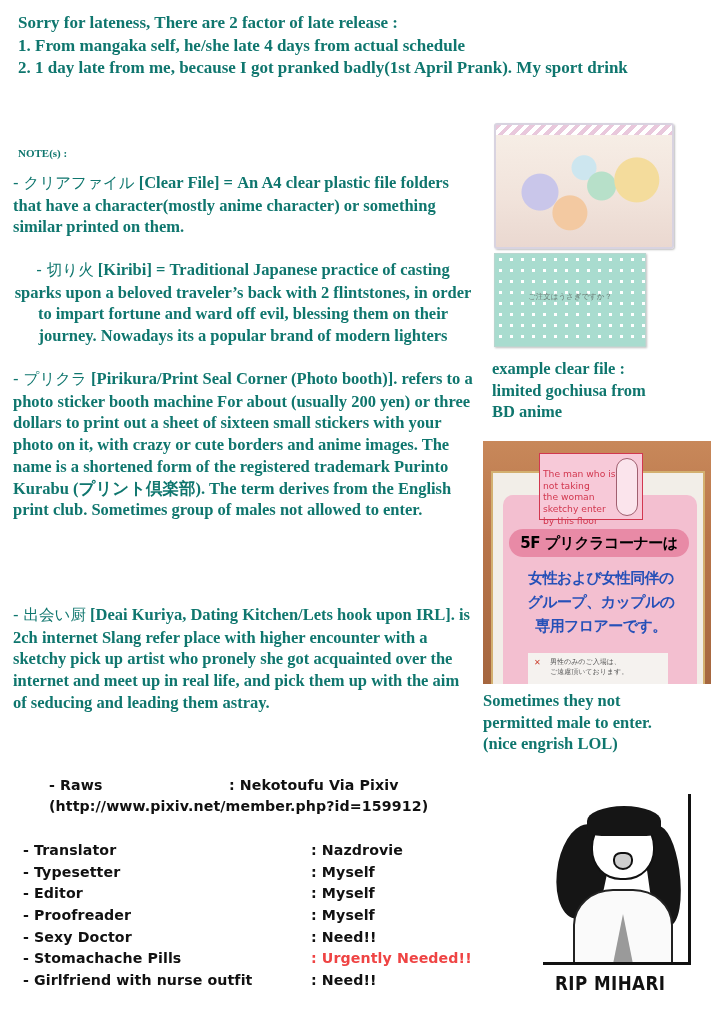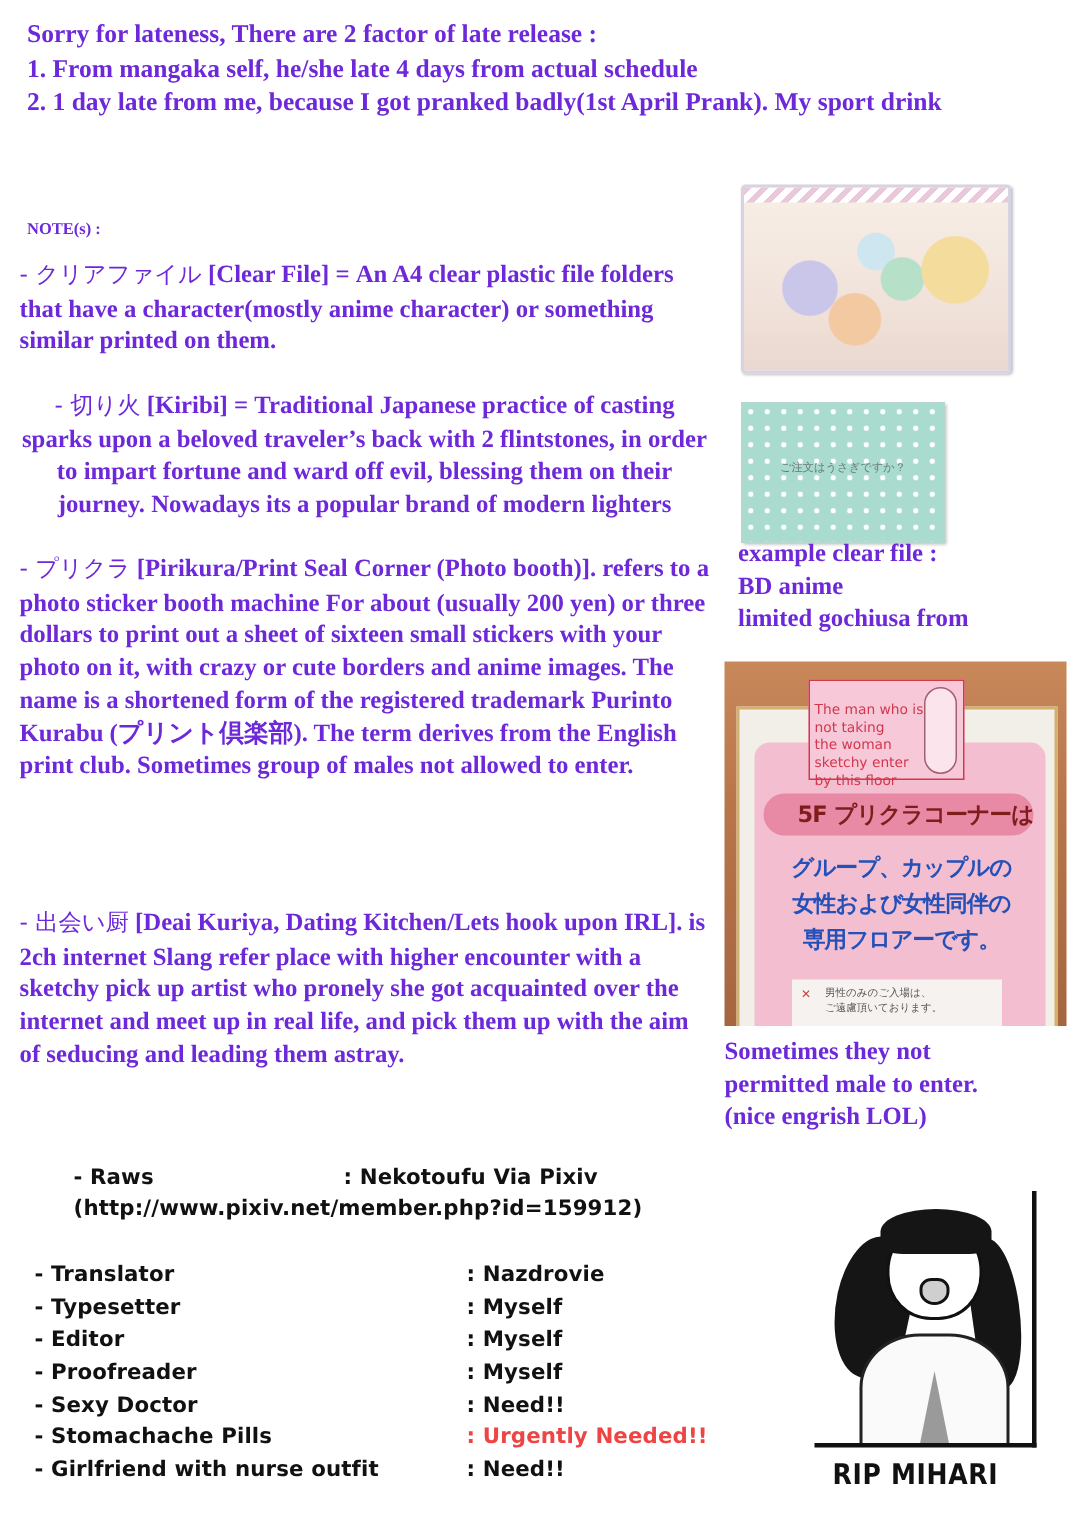--- a/index.html
+++ b/index.html
@@ -2,21 +2,21 @@
 <html><head>
   <meta charset="utf-8">
   <style>
     * { margin: 0; padding: 0; box-sizing: border-box; }
     body {
       width: 720px; height: 1017px; background: #ffffff; position: relative; overflow: hidden;
       font-family: "DejaVu Serif", "Liberation Serif", serif; color: #111;
     }
     .serif-bold {
       font-family: "Liberation Serif", "DejaVu Serif", serif; font-weight: bold;
-      font-size: 16.5px; line-height: 21.7px; color: #6d28d9;
+      font-size: 16.5px; line-height: 21.7px; color: #0f766e;
     }
     .abs { position: absolute; }
     #intro { left: 18px; top: 12px; width: 700px; font-size: 17px; line-height: 22.5px; }
     #intro div { white-space: nowrap; }
     #notes-title { left: 18px; top: 143px; font-size: 11px; }
     .note { left: 13px; width: 460px; }
     .note .jp { font-family: "DejaVu Sans", sans-serif; font-weight: normal; font-size: 15.5px; }
     #note-0 { top: 172px; }
     #note-1 { top: 259px; text-align: center; }
     #note-2 { top: 368px; }
@@ -30,21 +30,21 @@
         repeating-linear-gradient(135deg, #e9c8dc 0 4px, #ffffff 4px 8px) top/100% 10px no-repeat,
         radial-gradient(circle at 25% 55%, #c9c6ea 0 18px, transparent 19px),
         radial-gradient(circle at 42% 72%, #f3c9a1 0 17px, transparent 18px),
         radial-gradient(circle at 80% 45%, #f4dc9c 0 22px, transparent 23px),
         radial-gradient(circle at 60% 50%, #b7e0c9 0 14px, transparent 15px),
         radial-gradient(circle at 50% 35%, #cde6ef 0 12px, transparent 13px),
         linear-gradient(180deg, #f7efe7 0%, #f1e3db 60%, #ead8d0 100%);
       box-shadow: 1px 1px 2px rgba(0,0,0,0.25);
     }
     .clearfile-bottom {
-      left: 494px; top: 268px; width: 136px; height: 94px;
+      left: 494px; top: 253px; width: 152px; height: 94px;
       border: 1px solid #b8d6cf;
       background:
         radial-gradient(circle, #ffffff 1.6px, transparent 2px) 0 0/11px 11px,
         #a9dccf;
       box-shadow: 1px 1px 2px rgba(0,0,0,0.25);
     }
     .clearfile-bottom .cf-title {
       position: absolute; left: 0; right: 0; top: 38px; text-align: center;
       font-family: "DejaVu Sans", sans-serif; font-size: 7.5px; color: #6a7a74;
     }
@@ -69,22 +69,22 @@
       font-family: "DejaVu Sans", sans-serif; font-size: 9.2px; line-height: 11.8px;
       color: #d2374f; padding: 2px 3px; white-space: pre-line;
     }
     .sign-note .mascot {
       position: absolute; right: 4px; top: 4px; width: 22px; height: 58px;
       border: 1px solid #a06070; border-radius: 11px; background: #fbe4ec;
     }
     .sign-banner {
       position: absolute; left: 26px; top: 88px; width: 180px; height: 28px;
       background: #e88aa6; border-radius: 14px;
-      color: #7f1d1d; font-family: "DejaVu Sans", sans-serif; font-weight: bold;
-      font-size: 15px; line-height: 28px; text-align: right; letter-spacing: -0.5px;
+      color: #000000; font-family: "DejaVu Sans", sans-serif; font-weight: bold;
+      font-size: 15px; line-height: 28px; text-align: center; letter-spacing: -0.5px;
     }
     .sign-main {
       position: absolute; left: 28px; top: 125px; width: 180px;
       color: #2550b8; font-family: "DejaVu Sans", sans-serif; font-weight: bold;
       font-size: 15px; line-height: 24px; text-align: center; letter-spacing: -0.6px;
     }
     .sign-foot {
       position: absolute; left: 45px; top: 212px; width: 140px; height: 40px;
       background: #f5f2ef; font-family: "DejaVu Sans", sans-serif; font-size: 7px;
       color: #555; padding: 4px 4px 0 22px; line-height: 10px;
@@ -150,40 +150,40 @@
 <div id="note-3" class="abs note serif-bold">
   <span class="jp">- 出会い厨</span><span> [Deai Kuriya, Dating Kitchen/Lets hook upon IRL]. is 2ch internet Slang refer place with higher encounter with a sketchy pick up artist who pronely she got acquainted over the internet and meet up in real life, and pick them up with the aim of seducing and leading them astray.</span>
 </div>
 
 <div class="abs clearfile-top"></div>
 <div class="abs clearfile-bottom">
   <div class="cf-title">ご注文はうさぎですか？</div>
 </div>
 <div id="caption-clearfile" class="abs serif-bold">
   <div>example clear file :</div>
+  <div>limited gochiusa from</div>
   <div>BD anime</div>
-  <div>limited gochiusa from</div>
 </div>
 
 <div class="abs sign-photo">
   <div class="sign-board">
     <div class="sign-pink"></div>
   </div>
   <div class="sign-note">
     <span>The man who is
 not taking
 the woman
 sketchy enter
 by this floor</span>
     <div class="mascot"></div>
   </div>
   <div class="sign-banner">5F プリクラコーナーは</div>
   <div class="sign-main">
+    <div>女性および女性同伴の</div>
     <div>グループ、カップルの</div>
-    <div>女性および女性同伴の</div>
     <div>専用フロアーです。</div>
   </div>
   <div class="sign-foot">
     <span class="ico">✕</span>
     <div>男性のみのご入場は、</div>
     <div>ご遠慮頂いております。</div>
   </div>
 </div>
 <div id="caption-sign" class="abs serif-bold">
   <div>Sometimes they not</div>

